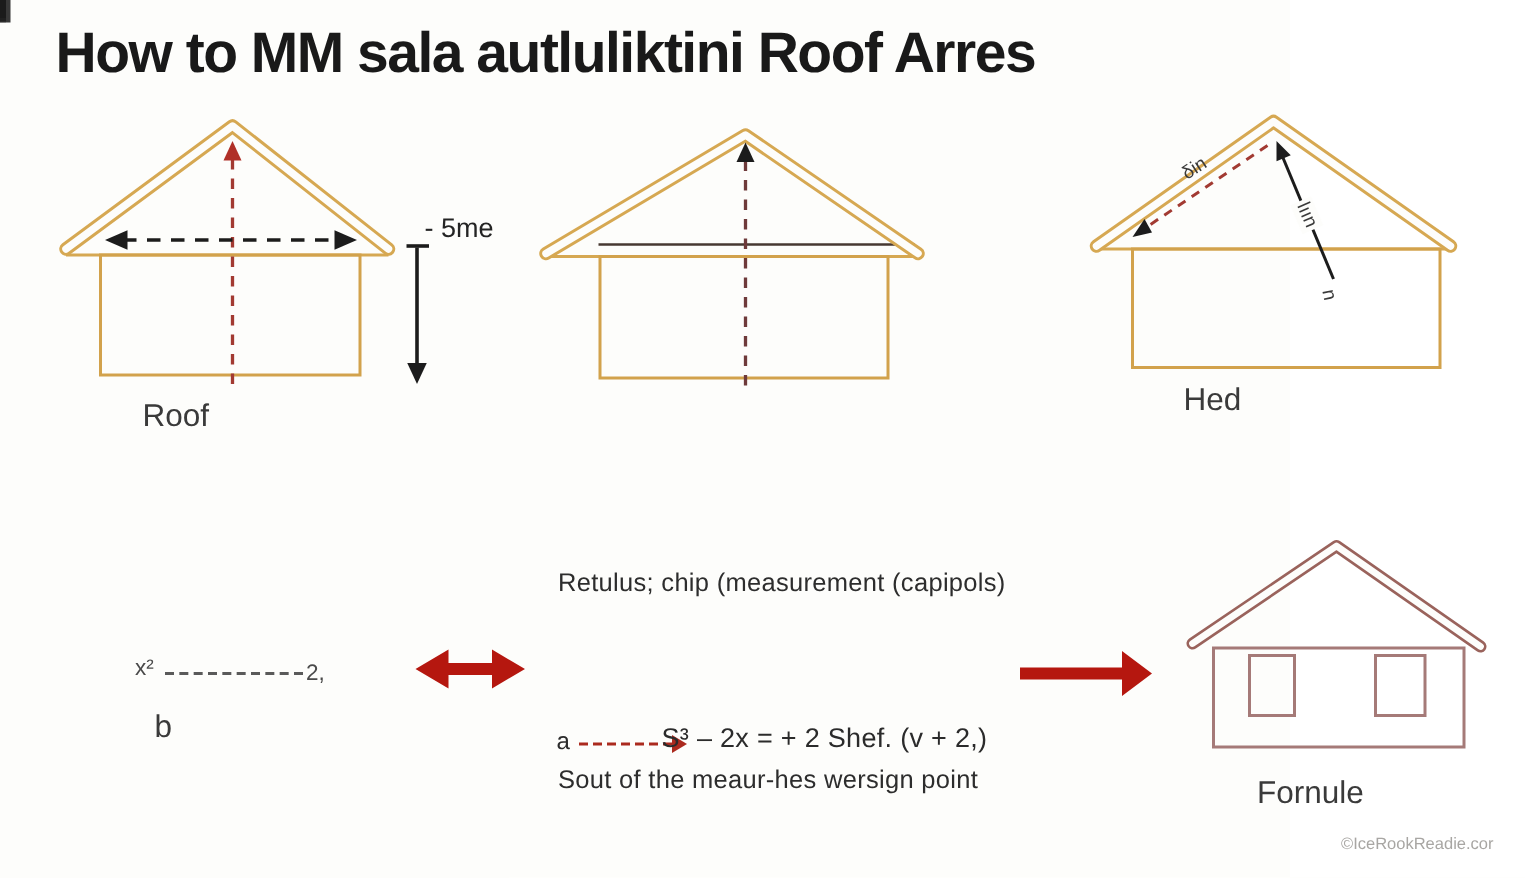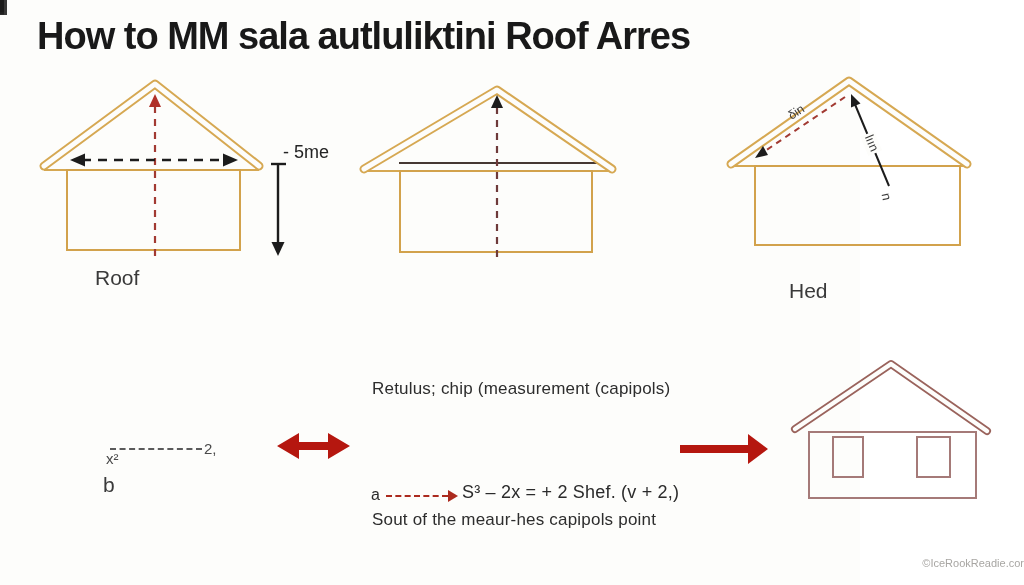--- a/index.html
+++ b/index.html
@@ -11,21 +11,21 @@
   .title { font-size:38px; font-weight:bold; color:#191919; letter-spacing:-1px; white-space:nowrap; }
   .house-label { font-size:21px; font-weight:500; color:#3a3a3a; text-align:left; width:110px; }
   .measure-label { font-size:18px; color:#242424; white-space:nowrap;text-align:center; }
   .small-rot { font-size:12.5px; color:#3a3a3a; white-space:nowrap; line-height:1; }
   .seg-text { font-size:15px; color:#4a4a4a; white-space:nowrap; }
   .formula-sm { font-size:17px; color:#2d2d2d; white-space:nowrap; letter-spacing:.2px; }
   .formula-lg { font-size:18px; color:#2b2b2b; white-space:nowrap; letter-spacing:.2px; }
   .dashed-line { border-top:2px dashed #5a5a5a; }
   .red-dashed-arrow { border-top:2px dashed #ab2a1e; }
   .red-arrow-head { width:0; height:0; border-left:10px solid #ab2a1e; border-top:6px solid transparent; border-bottom:6px solid transparent; }
-  .watermark { font-size:11px; color:#a8a6a3; white-space:nowrap; text-align:right; width:130px; }
+  .watermark { font-size:11px; color:#a8a6a3; white-space:nowrap; text-align:left; width:130px; }
   .edge-mark { background:#151515; }
 </style>
 </head>
 <body>
 
 <div id="canvas">
 
   <svg id="diagram-svg" width="1024" height="585" viewBox="0 0 1024 585">
 
     <g>
@@ -87,34 +87,35 @@
   <div class="abs edge-mark" style="left:0;top:3;width:7px;height:15px;opacity:.85"></div>
   <div class="abs edge-mark" style="left:0;top:110;width:4px;height:15px;opacity:.35"></div>
   <div class="abs edge-mark" style="left:0;top:196;width:4px;height:14px;opacity:.45"></div>
   <div class="abs edge-mark" style="left:0;top:251;width:4px;height:12px;opacity:.35"></div>
 
   <div class="abs title" style="left:37px;top:15px;">How to MM sala autluliktini Roof Arres</div>
 
   <div class="abs measure-label" style="left:283px;top:142px;">- 5me</div>
 
   <div class="abs house-label" style="left:95px;top:266px;">Roof</div>
-  <div class="abs house-label" style="left:789px;top:279px;">Hed</div>
+  <div class="abs house-label" style="left:789px;top:255px;">Hed</div>
 
   <div class="abs small-rot" style="left:788px;top:106px;transform:rotate(-33deg);">δin</div>
   <div class="abs small-rot" style="left:861px;top:136px;transform:rotate(67deg);background:#fdfdfb;padding:1px 2px;">lıın</div>
   <div class="abs small-rot" style="left:883px;top:190px;transform:rotate(78deg);font-size:13px;">n</div>
 
-  <div class="abs seg-text" style="left:90px;top:450px;margin-left:16px;">x²</div>
+  <div class="abs seg-text" style="left:90px;top:437px;">x²</div>
   <div class="abs dashed-line" style="left:110px;top:448px;width:92px;"></div>
   <div class="abs seg-text" style="left:204px;top:440px;">2,</div>
   <div class="abs house-label" style="left:103px;top:473px;">b</div>
 
   <div class="abs formula-sm" style="left:372px;top:379px;">Retulus; chip (measurement (capipols)</div>
   <div class="abs formula-lg" style="left:371px;top:486px;font-size:16px;">a</div>
   <div class="abs red-dashed-arrow" style="left:386px;top:495px;width:62px;"></div>
   <div class="abs red-arrow-head" style="left:448px;top:490px;"></div>
-  <div class="abs formula-lg" style="left:462px;top:482px;">S³ – 2x = + 2 Shef. (v + 2,)</div>
-  <div class="abs formula-sm" style="left:372px;top:510px;">Sout of the meaur-hes capipols point</div>
+  <div class="abs formula-lg" style="left:441px;top:482px;">S³ – 2x = + 2 Shef. (v + 2,)</div>
+  <div class="abs formula-sm" style="left:372px;top:510px;">Sout of the meaur-hes wersign point</div>
 
+  <div class="abs house-label" style="left:838px;top:517px;">Fornule</div>
 
   <div class="abs watermark" style="left:894px;top:557px;">©IceRookReadie.cor</div>
 
 </div>
 
 </body></html>

